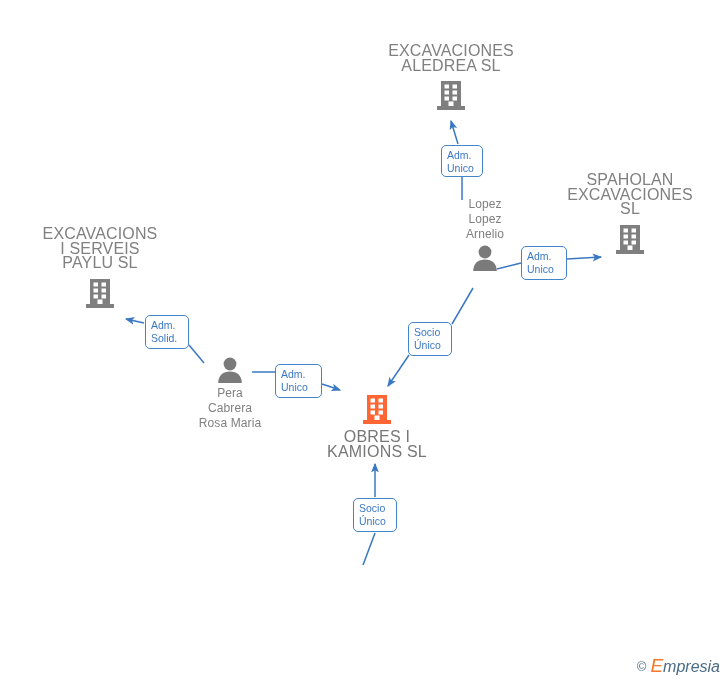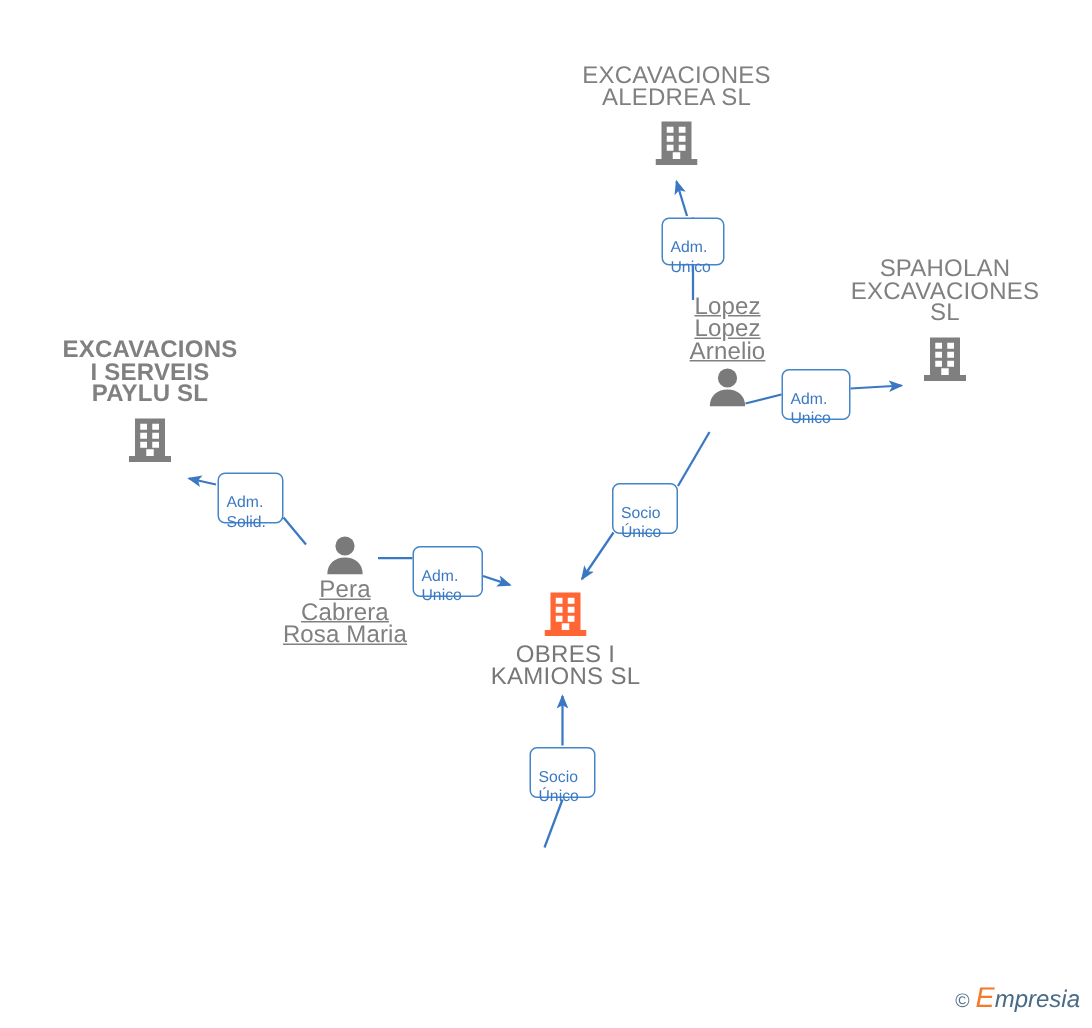--- a/index.html
+++ b/index.html
@@ -40,34 +40,33 @@
     color: #808080;
     letter-spacing: 0.15px;
     white-space: pre-line;
   }
   .node-label.bold {
     font-weight: normal;
     color: #777777;
     letter-spacing: 0.2px;
   }
   .node-label.person {
-    font-size: 16px;
+    font-size: 12px;
     line-height: 15px;
     letter-spacing: 0.1px;
-    text-decoration: underline;
   }
   .rel-box {
     position: absolute;
     background: #ffffff;
     border: 1.4px solid #4285c8;
     border-radius: 5px;
     color: #3b78c3;
     font-size: 10.5px;
     line-height: 13px;
-    padding: 13px 5px 4px 5px;
+    padding: 3px 5px 4px 5px;
     text-align: left;
     white-space: pre-line;
     box-sizing: border-box;
   }
   .watermark {
     position: absolute;
     right: 8px;
     bottom: 8px;
     font-size: 15px;
     color: #4a6b86;
@@ -149,21 +148,21 @@
       <rect x="7.5" y="5.5" width="4.5" height="4" fill="#ffffff"></rect>
       <rect x="15.5" y="5.5" width="4.5" height="4" fill="#ffffff"></rect>
       <rect x="7.5" y="11.5" width="4.5" height="4" fill="#ffffff"></rect>
       <rect x="15.5" y="11.5" width="4.5" height="4" fill="#ffffff"></rect>
       <rect x="7.5" y="17.5" width="4.5" height="4" fill="#ffffff"></rect>
       <rect x="15.5" y="17.5" width="4.5" height="4" fill="#ffffff"></rect>
       <rect x="11.5" y="22.5" width="5" height="4.5" fill="#ffffff"></rect>
     </svg>
   </div>
 
-  <div class="node" style="left:25px; top:227px; width:150px;font-weight:bold;">
+  <div class="node" style="left:25px; top:227px; width:150px;">
     <div class="node-label">EXCAVACIONS
 I SERVEIS
 PAYLU  SL</div>
     <svg class="node-icon" width="28" height="32" viewBox="0 0 28 32" style="margin-top:6px;">
       <rect x="4" y="2" width="20" height="25" fill="#7F7F7F"></rect>
       <rect x="0" y="27" width="28" height="4" fill="#7F7F7F"></rect>
       <rect x="7.5" y="5.5" width="4.5" height="4" fill="#ffffff"></rect>
       <rect x="15.5" y="5.5" width="4.5" height="4" fill="#ffffff"></rect>
       <rect x="7.5" y="11.5" width="4.5" height="4" fill="#ffffff"></rect>
       <rect x="15.5" y="11.5" width="4.5" height="4" fill="#ffffff"></rect>

